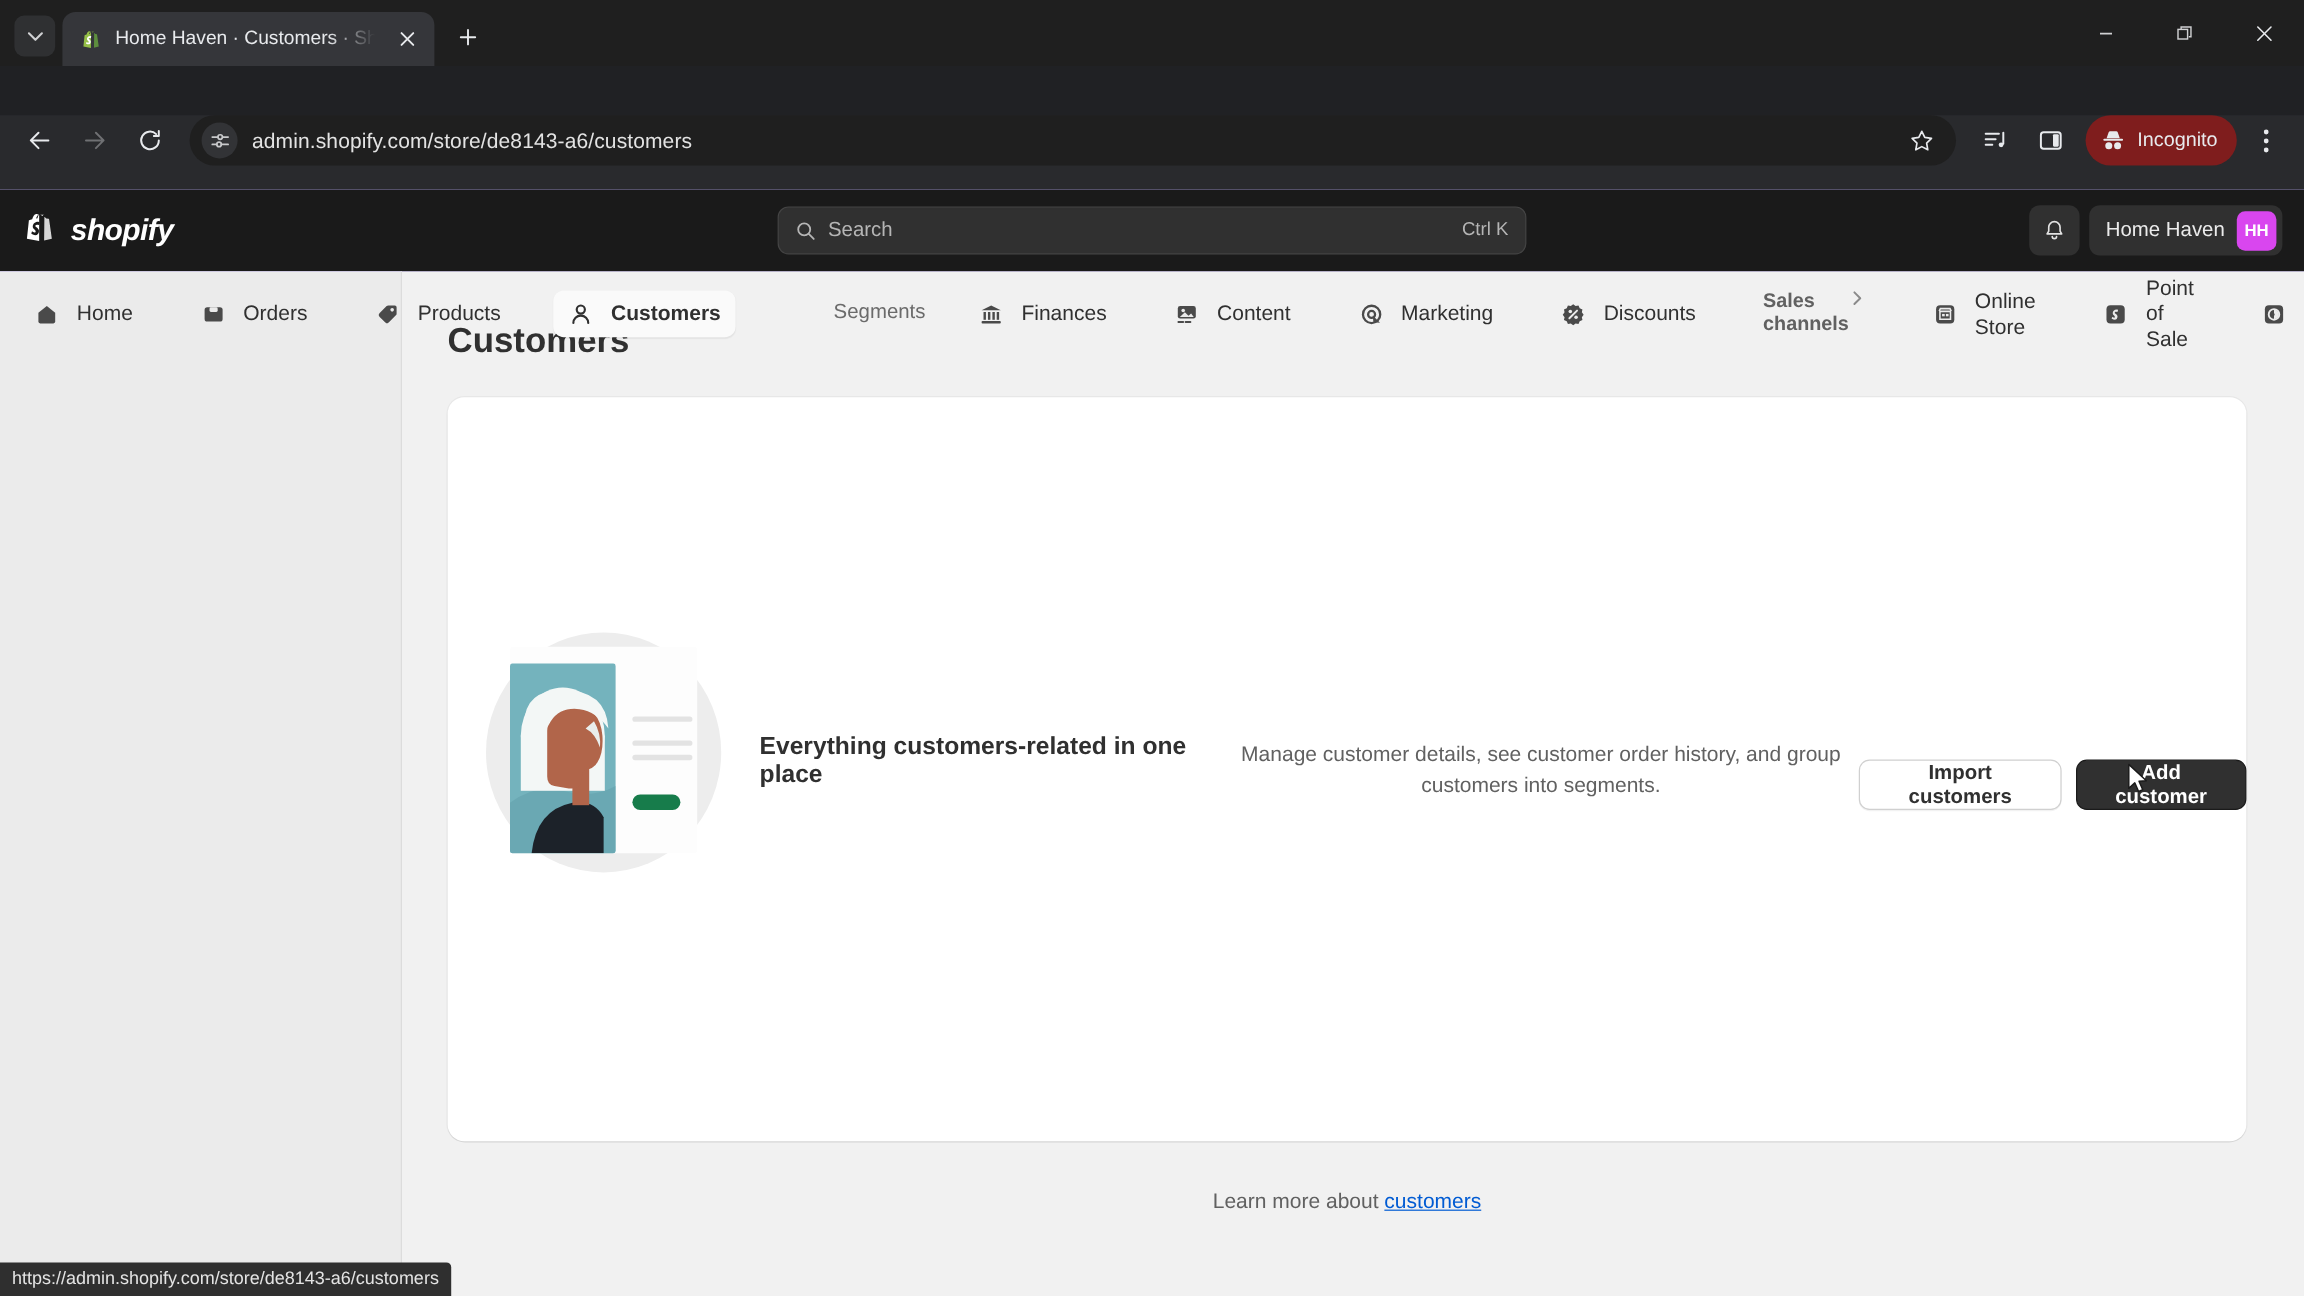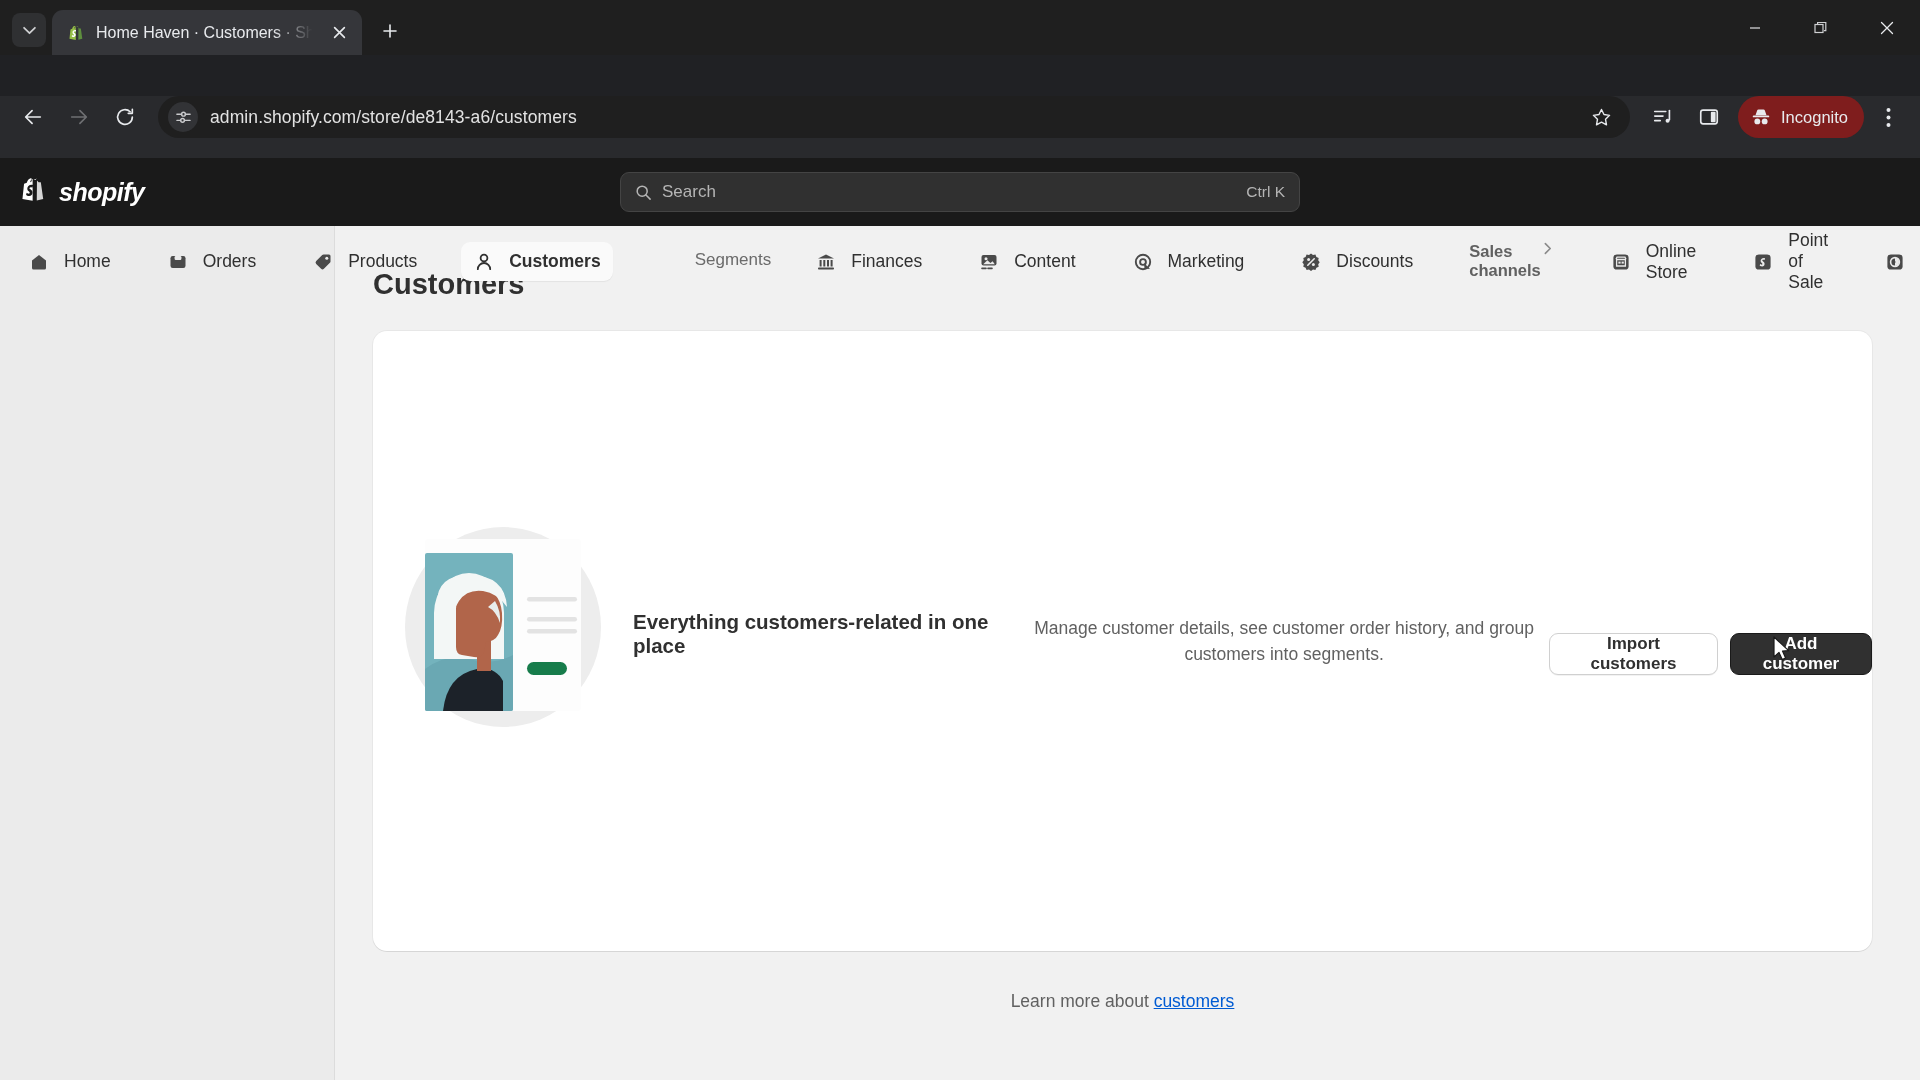--- a/index.html
+++ b/index.html
@@ -66,21 +66,21 @@
   }
   .incognito-pill span { color: #e8eaed; font-size: 16.5px; }
   .menu-dots { width: 40px; height: 42px; display:flex; align-items:center; justify-content:center; }
 
   
   .viewport { flex: 1 1 auto; background: #c4b5fd; display: flex; flex-direction: column; position: relative; overflow: hidden; }
 
   .topbar { height: 68px; background: #1a1a1a; display: flex; align-items: center; position: relative; flex: 0 0 68px; }
   .brand { display: flex; align-items: center; gap: 11px; padding-left: 18px; }
   .brand-word { color: #fff; font-size: 25px; font-weight: 700; font-style: italic; letter-spacing: -.5px; }
-  .searchwrap { position: absolute; left: 50%; transform: translateX(-50%); width: 680px; }
+  .searchwrap { position: absolute; left: 50%; transform: translateX(-50%); width: 624px; }
   .searchbox {
     height: 40px; background: #303030; border: 1px solid #444; border-radius: 9px;
     display: flex; align-items: center; padding: 0 14px; gap: 10px;
   }
   .searchbox .ph { color: #b5b5b5; font-size: 17px; flex: 1 1 auto; }
   .searchbox .kbd { color: #b5b5b5; font-size: 15.5px; }
   .topright { margin-left: auto; display: flex; align-items: center; gap: 8px; padding-right: 18px; }
   .bell { width: 42px; height: 42px; border-radius: 9px; background: #303030; display:flex; align-items:center; justify-content:center; }
   .storepill { height: 42px; border-radius: 9px; background: #303030; display: flex; align-items: center; gap: 10px; padding: 0 5px 0 14px; }
   .storepill .nm { color: #ebebeb; font-size: 17px; }
@@ -279,20 +279,34 @@
             <svg width="17" height="17" viewBox="0 0 18 18">
                 <circle cx="7.6" cy="7.6" r="5.3" stroke="#b5b5b5" stroke-width="1.6" fill="none"></circle>
                 <path d="M11.6 11.6 L16 16" stroke="#b5b5b5" stroke-width="1.6" stroke-linecap="round"></path>
               </svg>
           </span>
           <span class="ph">Search</span>
           <span class="kbd">Ctrl K</span>
         </div>
       </div>
 
+      <div class="topright">
+        <div class="bell">
+          <span style="display:flex;">
+            <svg width="20" height="20" viewBox="0 0 22 22">
+              <path d="M11 3 a5.2 5.2 0 0 1 5.2 5.2 v3.4 l1.5 2.6 H4.3 l1.5-2.6 V8.2 A5.2 5.2 0 0 1 11 3Z" stroke="#e3e3e3" stroke-width="1.5" fill="none" stroke-linejoin="round"></path>
+              <path d="M9 16.6 a2 2 0 0 0 4 0" stroke="#e3e3e3" stroke-width="1.5" fill="none" stroke-linecap="round"></path>
+            </svg>
+          </span>
+        </div>
+        <div class="storepill">
+          <span class="nm">Home Haven</span>
+          <span class="avatar">HH</span>
+        </div>
+      </div>
     </div>
 
     <div class="body">
 
       <div class="sidebar">
 
         <div class="navitem">
           <span class="ic">
             <svg width="20" height="20" viewBox="0 0 20 20">
                 <path d="M3 8.6 L10 3 l7 5.6 V16 a1.5 1.5 0 0 1-1.5 1.5 h-11 A1.5 1.5 0 0 1 3 16 Z" fill="#4a4a4a"></path>
@@ -449,20 +463,21 @@
             <span class="ic">
               <svg width="20" height="20" viewBox="0 0 20 20">
                   <path d="M8.6 1.8h2.8l.35 1.95 1.45.6 1.65-1.1 2 2-1.1 1.65.6 1.45 1.95.35v2.8l-1.95.35-.6 1.45 1.1 1.65-2 2-1.65-1.1-1.45.6-.35 1.95H8.6l-.35-1.95-1.45-.6-1.65 1.1-2-2 1.1-1.65-.6-1.45L1.7 11.4V8.6l1.95-.35.6-1.45-1.1-1.65 2-2 1.65 1.1 1.45-.6Z" fill="#4a4a4a"></path>
                   <circle cx="10" cy="10" r="2.5" fill="#ebebeb"></circle>
                 </svg>
             </span>
             <span>Settings</span>
           </div>
         </div>
 
+        <div class="statusbar">https://admin.shopify.com/store/de8143-a6/customers</div>
       </div>
 
       <div class="main">
         <h1 class="page-title">Customers</h1>
 
         <div class="card">
 
           <div class="illus">
             <svg width="260" height="215" viewBox="0 0 260 215">
 

